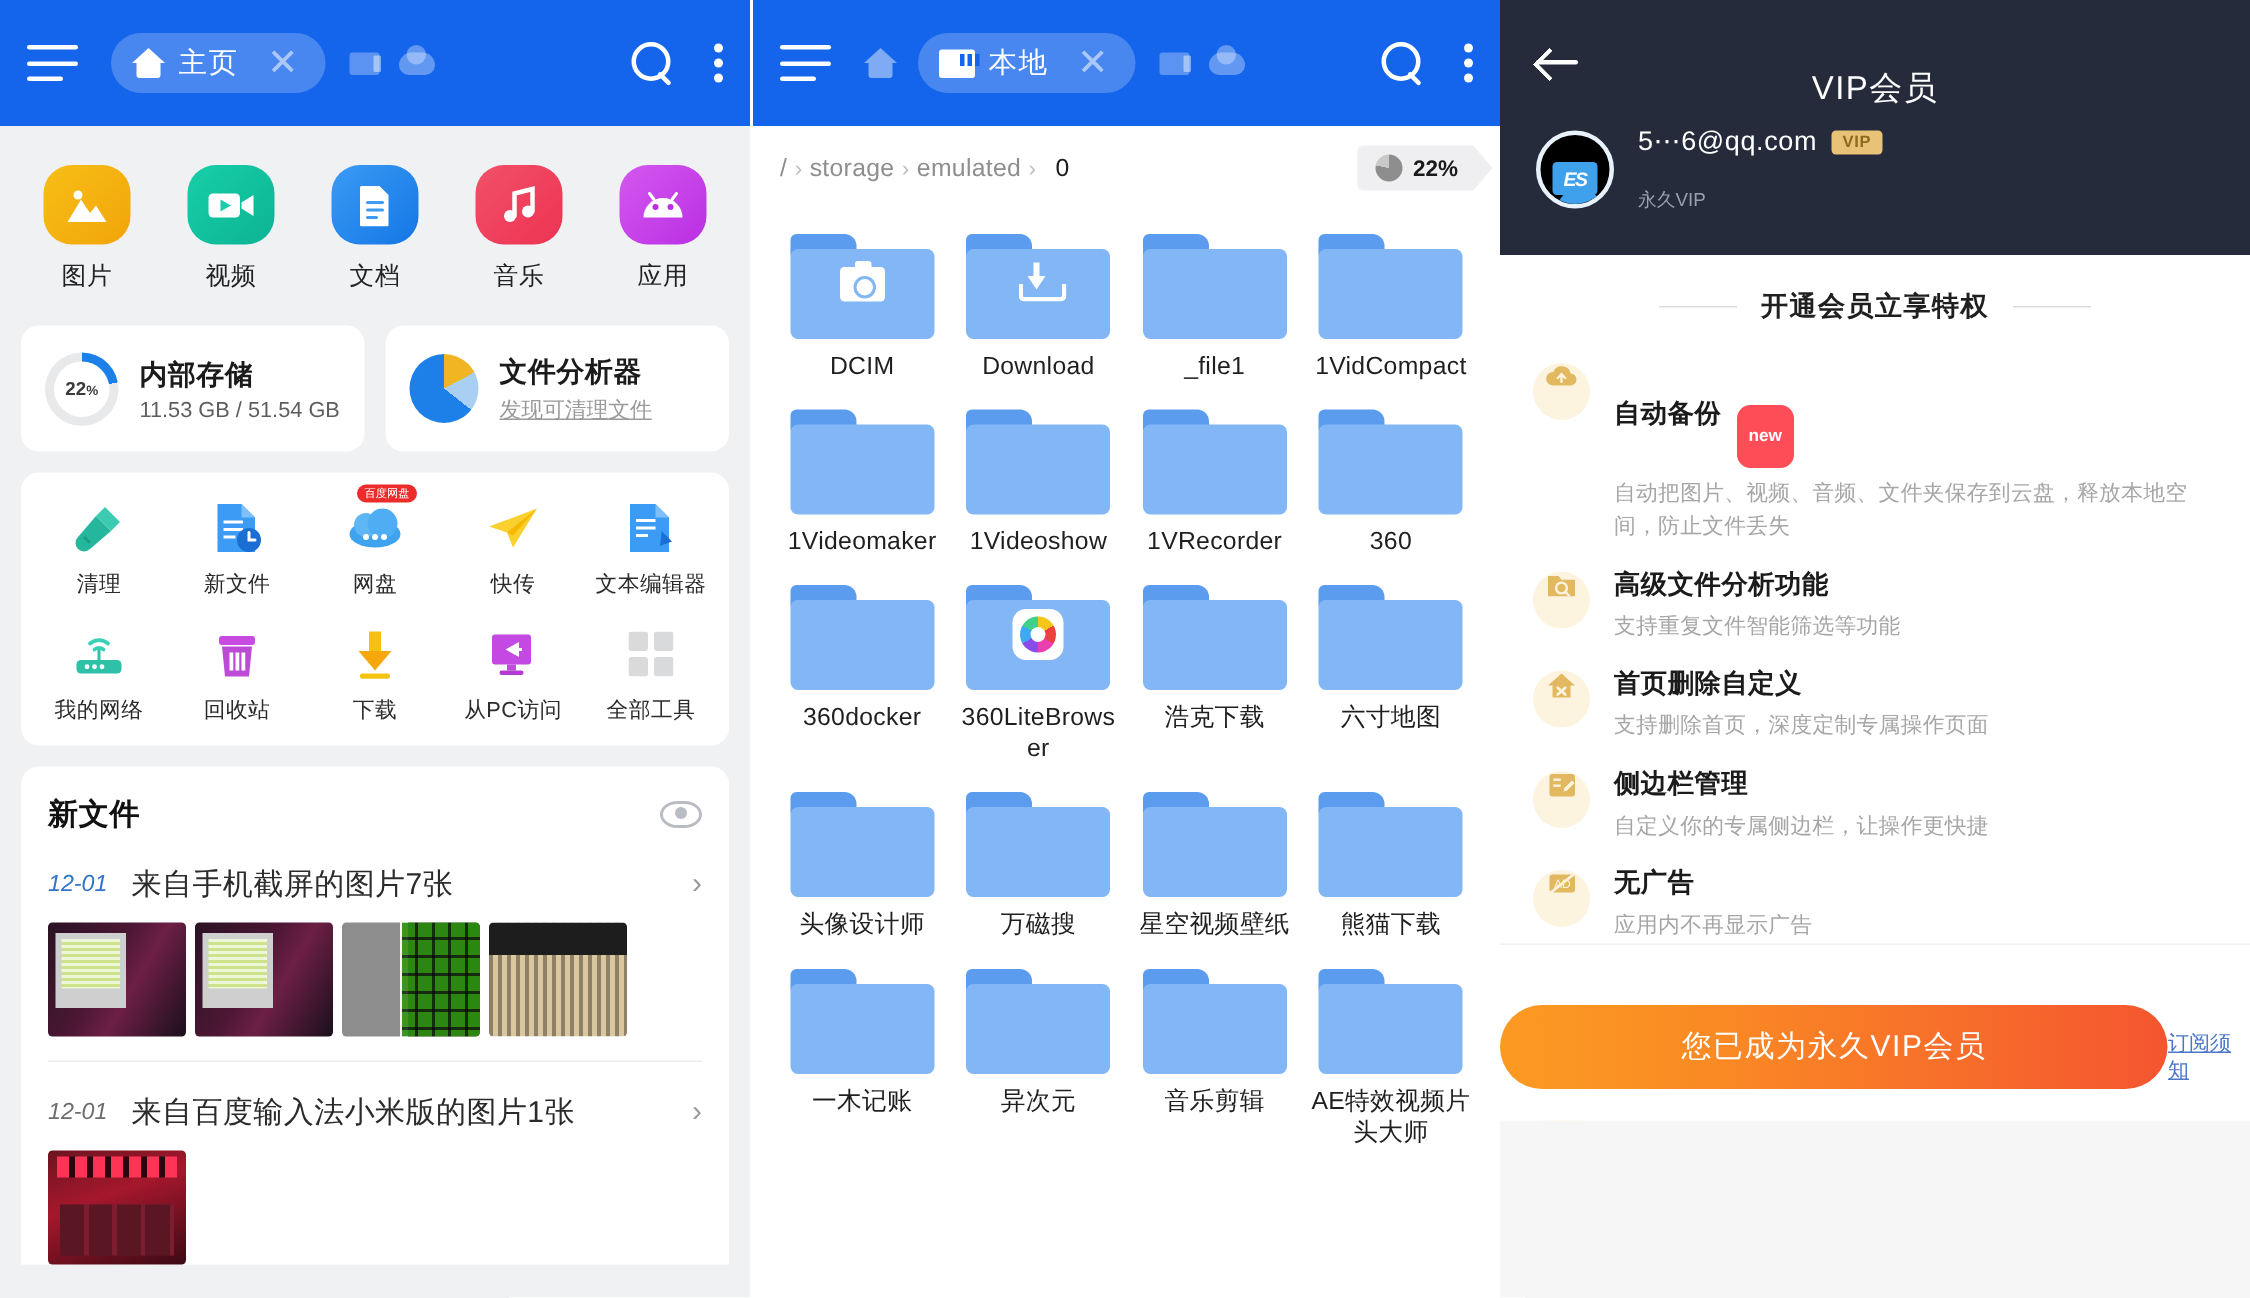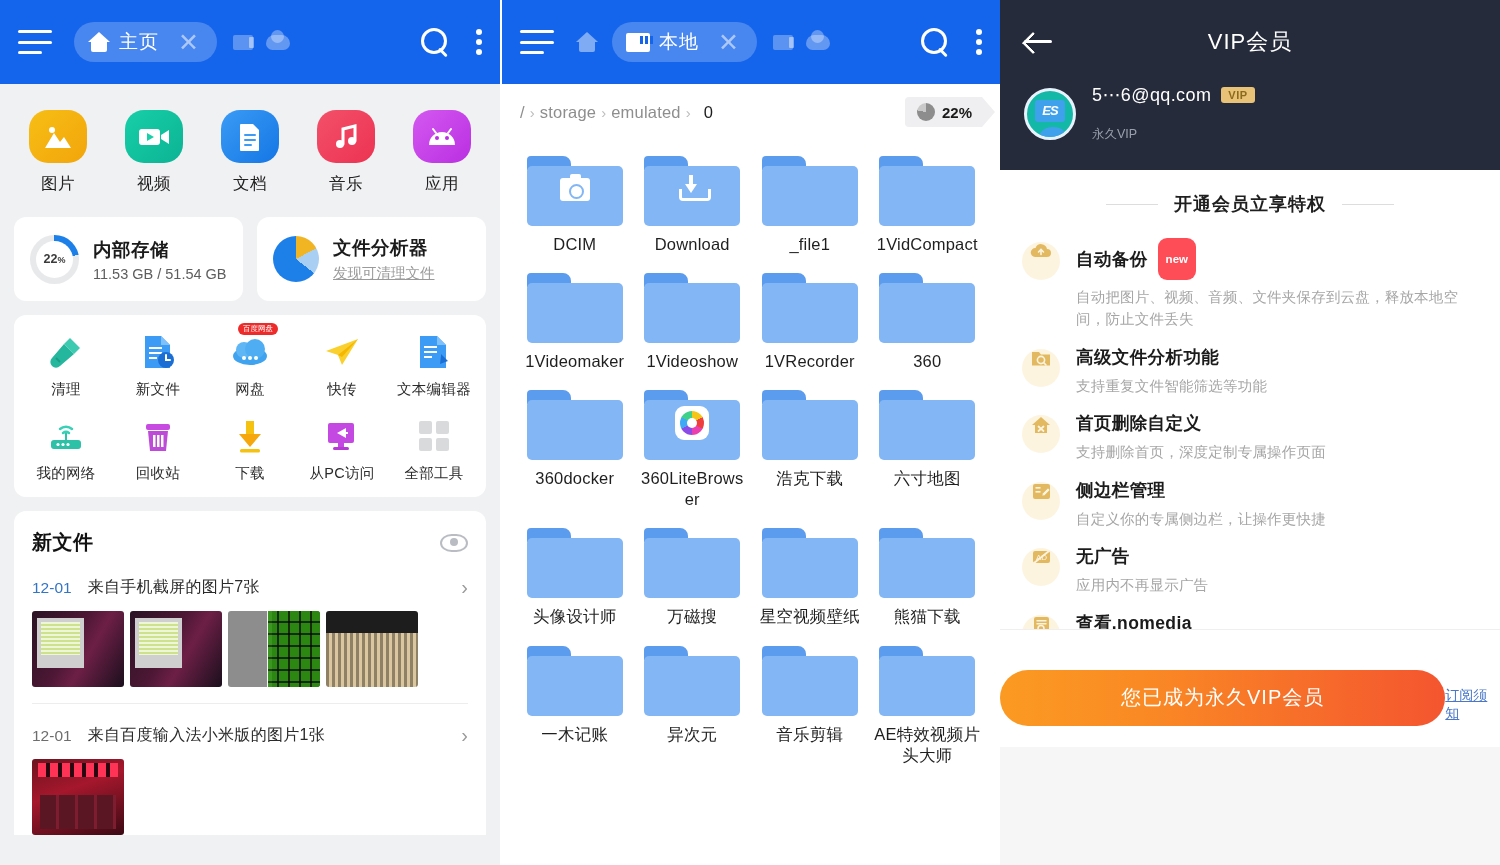--- a/index.html
+++ b/index.html
@@ -101,23 +101,23 @@
   .newfiles { margin: 0 14px; background:#fff; border-radius: 12px 12px 0 0; padding: 18px 18px 0; }
   .nf-head { display:flex; align-items:center; justify-content:space-between; }
   .nf-title { font-size: 20px; font-weight: 700; color:#111; letter-spacing: .5px; }
   .eye { width: 28px; height: 18px; position:relative; cursor:pointer; }
   .eye::before{ content:""; position:absolute; inset:0; border:2.5px solid #b9bcc2;
     border-radius: 50% / 60%; }
   .eye::after{ content:""; position:absolute; left:10px; top:4.5px; width:8px; height:8px;
     border-radius:50%; background:#b9bcc2; }
   .nf-item { padding-top: 20px; }
   .nf-row { display:flex; align-items:center; gap: 16px; }
-  .nf-date { font-size: 15.5px; color:#3274C8; }
+  .nf-date { font-size: 15.5px; color:#3274C8;font-style:italic; }
   .nf-date.grey { color:#6d6d6d; }
-  .nf-text { font-size: 16px; color:#2b2b2b; flex:1; letter-spacing:.3px; }
+  .nf-text { font-size: 20px; color:#2b2b2b; flex:1; letter-spacing:.3px; }
   .chev { color:#9b9b9b; font-size: 20px; font-weight: 300; }
   .thumbs { display:flex; gap: 6px; margin-top: 12px; }
   .thumb { width: 92px; height: 76px; border-radius: 3px; overflow:hidden; position:relative; }
   .nf-div { height:1px; background:#EDEDED; margin-top: 16px; }
 
   .th-a { background: linear-gradient(120deg,#2a1324 0%,#4c1734 42%,#6d1f45 60%,#1a0f1d 100%); }
   .th-a::before{ content:""; position:absolute; left:5px; top:7px; width:47px; height:50px;
     background:#cfcfcf; }
   .th-a::after{ content:""; position:absolute; left:9px; top:11px; width:39px; height:33px;
     background: repeating-linear-gradient(#eef6d8 0 2px,#cde28a 2px 4px); }
@@ -191,26 +191,26 @@
   
   .p3 { background: #F6F6F6; }
   .vip-head { background:#252B3A; height: 170px; padding: 0 24px; position:relative; }
   .vip-nav { height: 84px; display:flex; align-items:center; }
   .back-arrow { width: 30px; height: 24px; position:relative; cursor:pointer; }
   .back-arrow::before{ content:""; position:absolute; left:0; top:10px; width:28px; height:3px;
     background:#fff; border-radius:2px; }
   .back-arrow::after{ content:""; position:absolute; left:0.5px; top:5px; width:13px; height:13px;
     border-left:3px solid #fff; border-bottom:3px solid #fff; transform: rotate(45deg);
     border-radius: 1px; }
-  .vip-title { position:absolute; left:0; right:0; top:0; height:84px; display:flex;
+  .vip-title { position:absolute; left:0; right:0; top:17px; height:84px; display:flex;
     align-items:center; justify-content:center; color:#fff; font-size: 22px; letter-spacing:1px;
     pointer-events:none; }
   .vip-user { display:flex; align-items:center; gap: 16px; }
-  .avatar { width: 52px; height: 52px; border-radius:50%; background:#14b8a6;
-    border: 3px solid #E8F2FC; display:flex; align-items:center; justify-content:center;
+  .avatar { width: 52px; height: 52px; border-radius:50%; background:#000000;
+    border: 3px solid #E8F2FC; display:flex; align-items:flex-end; justify-content:center;
     position:relative; overflow:hidden; flex:none; }
   .avatar .mon { width: 30px; height: 22px; background:#3FA0EC; border-radius: 3px;
     display:flex; align-items:center; justify-content:center; color:#fff;
     font-size: 13px; font-weight: 800; font-style: italic; letter-spacing:-1px;
     margin-bottom: 6px; }
   .avatar::after{ content:""; position:absolute; bottom:-6px; left:11px; width:30px; height:16px;
     background:#3FA0EC; border-radius: 14px 14px 0 0; }
   .uinfo .uline { display:flex; align-items:center; gap: 10px; }
   .uemail { color:#fff; font-size: 18px; letter-spacing:.4px; }
   .vip-badge { background:#E8C276; color:#8a6a1f; font-size: 11px; font-weight:700;
@@ -222,21 +222,21 @@
     padding: 22px 0 8px; }
   .sec-title .ln { width: 52px; height:1px; background:#DDD; }
   .sec-title .tx { font-size: 18px; color:#1f1f1f; font-weight:600; letter-spacing:1px; }
 
   .feat { display:flex; gap: 16px; padding: 14px 28px 0 22px; }
   .feat-ico { width: 38px; height: 38px; border-radius:50%; background:#FDF4E0;
     display:flex; align-items:flex-start; justify-content:center; flex:none; margin-top: 4px; }
   .feat .fh { display:flex; align-items:center; gap: 10px; }
   .feat .ftitle { font-size: 17.5px; color:#1b1b1b; font-weight:700; letter-spacing:.4px; }
   .feat .fnew { background:#FF4D57; color:#fff; font-size: 11.5px; font-weight:700;
-    border-radius: 9px; padding: 15px 8px; }
+    border-radius: 9px; padding: 15px 8px; margin-top: 32px; }
   .feat .fdesc { font-size: 14.5px; color:#a6a6a6; margin-top: 6px; line-height: 1.55;
     letter-spacing:.2px; }
 
   .vip-footer { position:absolute; left:0; right:0; bottom:0; height: 118px; background:#fff;
     border-top: 1px solid #EFEFEF; display:flex; flex-direction:row; align-items:center;
     padding-top: 18px; }
   .vip-btn { width: 456px; height: 56px; border-radius: 28px; border:none; cursor:pointer;
     background: linear-gradient(90deg,#FB9A22 0%, #FA8A24 32%, #F4552F 100%);
     color:#fff; font-size: 20px; letter-spacing: 1px;
     font-family:"Liberation Sans","DejaVu Sans",sans-serif; }

